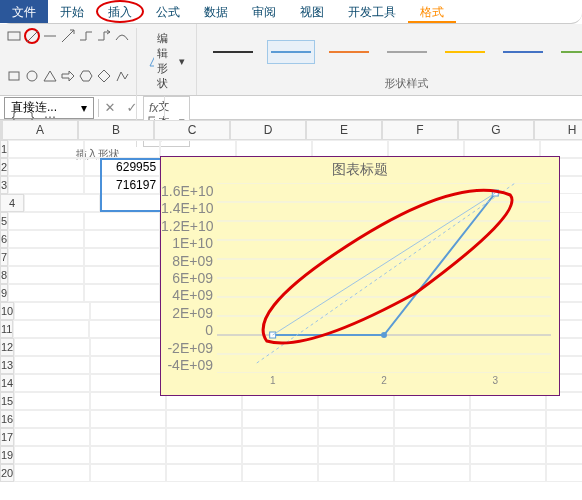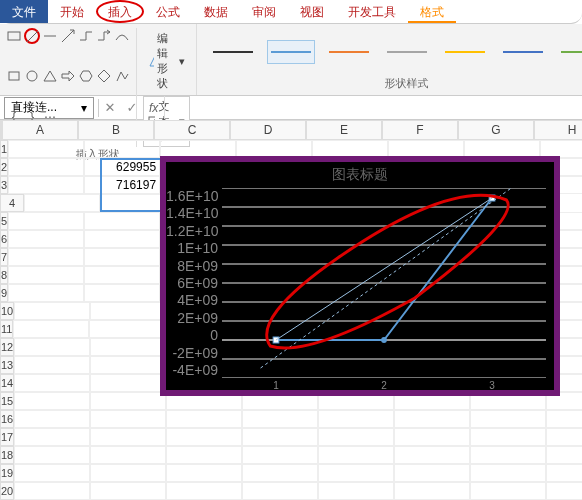--- a/index.html
+++ b/index.html
@@ -1,20 +1,20 @@
 <!DOCTYPE html>
 <html><head>
 <meta charset="utf-8">
 <style>
 * { box-sizing: border-box; margin: 0; padding: 0; font-family: "Microsoft YaHei", SimSun, Arial, sans-serif; }
 body { width: 582px; height: 500px; background: #fff; overflow: hidden; font-size: 12px; }
 
 
 .tabs { display: flex; height: 24px; background: #fff; border-bottom: 1px solid #ccc; border-radius: 11px; }
-.tab { padding: 4px 12px; font-size: 12px; color: #b91c1c; cursor: pointer; }
+.tab { padding: 4px 12px; font-size: 12px; color: #0c4a6e; cursor: pointer; }
 .tab-file { background: #2b579a; color: #fff; }
 .tab-active { border-bottom: 2px solid #ff8c00; color: #ff8c00; }
 .tab-marked { border: 2px solid #d00; border-radius: 50%; padding: 2px 10px; }
 
 
 .ribbon { display: flex; height: 72px; background: #f3f3f3; border-bottom: 1px solid #ccc; }
 .group { border-right: 1px solid #ddd; padding: 4px 6px; display: flex; flex-direction: column; justify-content: space-between; }
 .group-label { text-align: center; font-size: 11px; color: #666; }
 .shapes-grid { display: grid; grid-template-columns: repeat(7, 16px); gap: 2px; }
 .shape-cell { width: 16px; height: 16px; display: flex; align-items: center; justify-content: center; color: #555; font-size: 12px; border: 1px solid transparent; }
@@ -39,21 +39,21 @@
 .rowhdr-corner { width: 24px; border: 1px solid #ddd; background: #f0f0f0; }
 .colcell { flex: 0 0 76px; border: 1px solid #ddd; text-align: center; font-size: 12px; color: #444; line-height: 18px; }
 .rows { }
 .row { display: flex; height: 18px; }
 .rowhdr { width: 24px; border: 1px solid #ddd; background: #f8f8f8; text-align: center; font-size: 11px; color: #444; line-height: 16px; }
 .cell { flex: 0 0 76px; border: 1px solid #eee; font-size: 12px; padding: 0 3px; text-align: right; line-height: 16px; overflow: hidden; white-space: nowrap; }
 .cell.l { text-align: left; }
 .sel-range { position: absolute; border: 2px solid #4a90d9; pointer-events: none; }
 
 
-.chart { position: absolute; left: 160px; top: 36px; width: 400px; height: 240px; background: #000000; border: 6px solid #701a75; }
+.chart { position: absolute; left: 160px; top: 36px; width: 400px; height: 240px; background: #fef9c3; border: 1px solid #701a75; }
 .chart-title { text-align: center; font-size: 14px; color: #666; padding: 4px; }
 .chart-body { position: relative; width: 100%; height: 210px; }
 .ylabels { position: absolute; left: 0; top: 0; bottom: 20px; width: 56px; display: flex; flex-direction: column; justify-content: space-between; }
 .ylabel { font-size: 14px; color: #888; text-align: right; padding-right: 4px; }
 .plot { position: absolute; left: 56px; right: 8px; top: 0; bottom: 20px; }
 .xlabels { position: absolute; left: 56px; right: 8px; bottom: 0; height: 18px; display: flex; justify-content: space-around; }
 .xlabel { font-size: 10px; color: #888; }
 </style>
 </head>
 <body>
@@ -393,31 +393,20 @@
         <div class="cell"></div>
         <div class="cell"></div>
         <div class="cell"></div>
         <div class="cell"></div>
         <div class="cell"></div>
         <div class="cell"></div>
         <div class="cell"></div>
       </div>
       <div class="row">
         <div class="rowhdr">17</div>
-        <div class="cell"></div>
-        <div class="cell"></div>
-        <div class="cell"></div>
-        <div class="cell"></div>
-        <div class="cell"></div>
-        <div class="cell"></div>
-        <div class="cell"></div>
-        <div class="cell"></div>
-      </div>
-      <div class="row">
-        <div class="rowhdr">18</div>
         <div class="cell"></div>
         <div class="cell"></div>
         <div class="cell"></div>
         <div class="cell"></div>
         <div class="cell"></div>
         <div class="cell"></div>
         <div class="cell"></div>
         <div class="cell"></div>
       </div>
       <div class="row">

